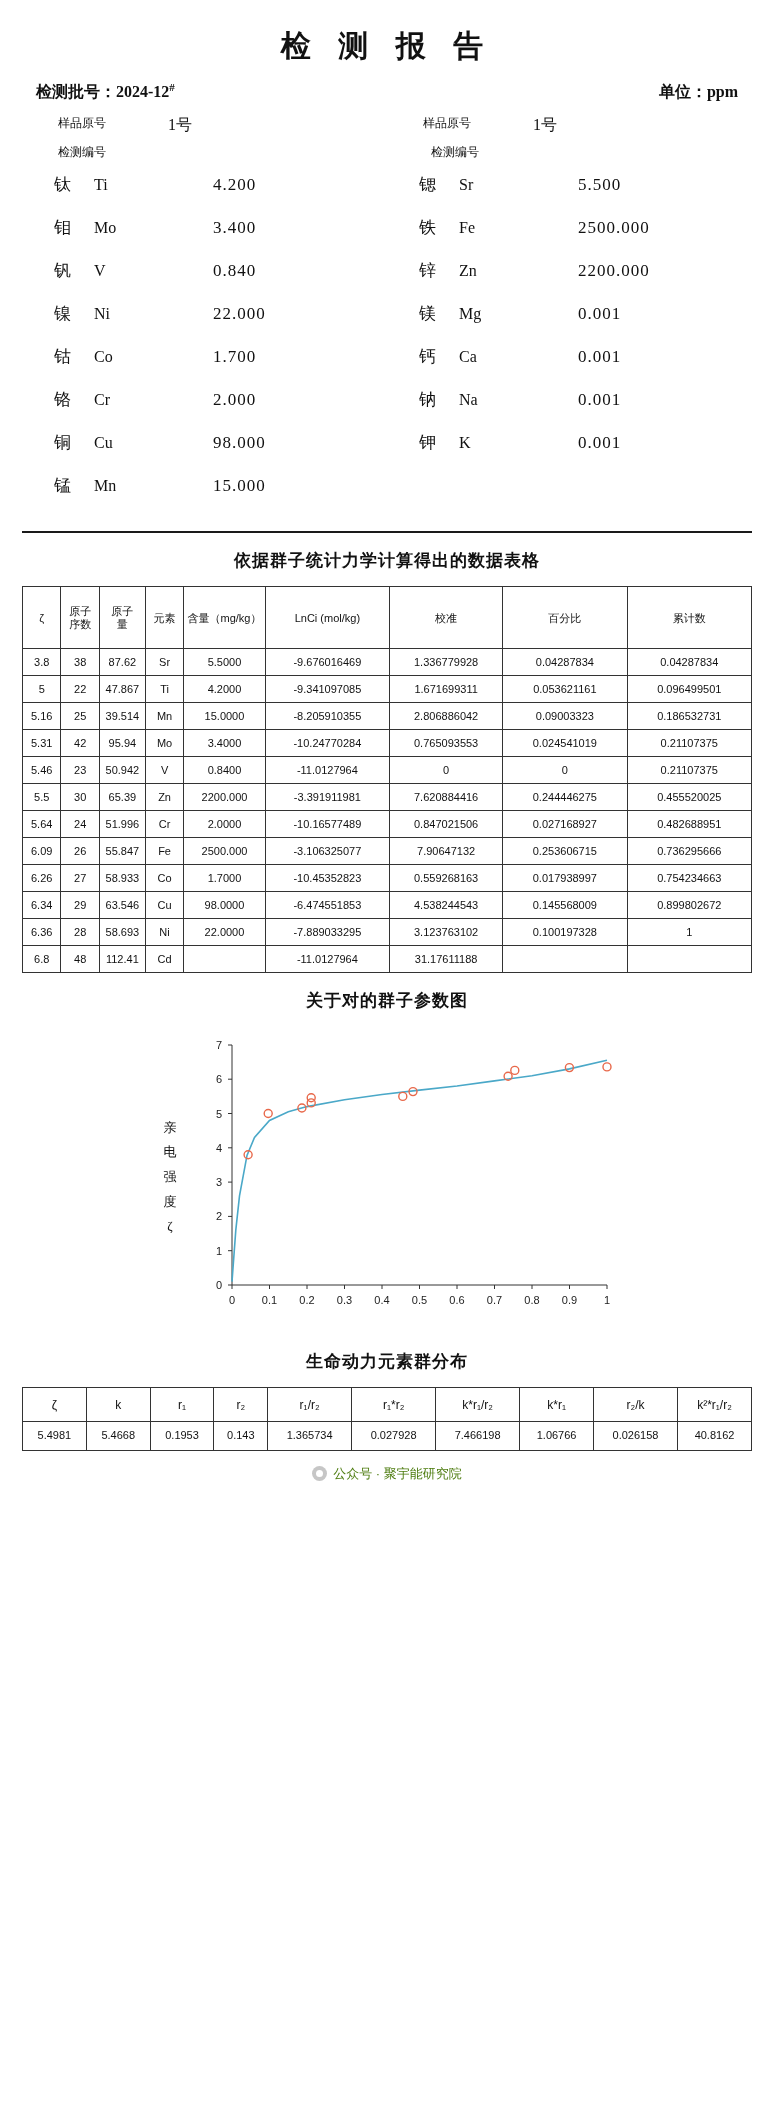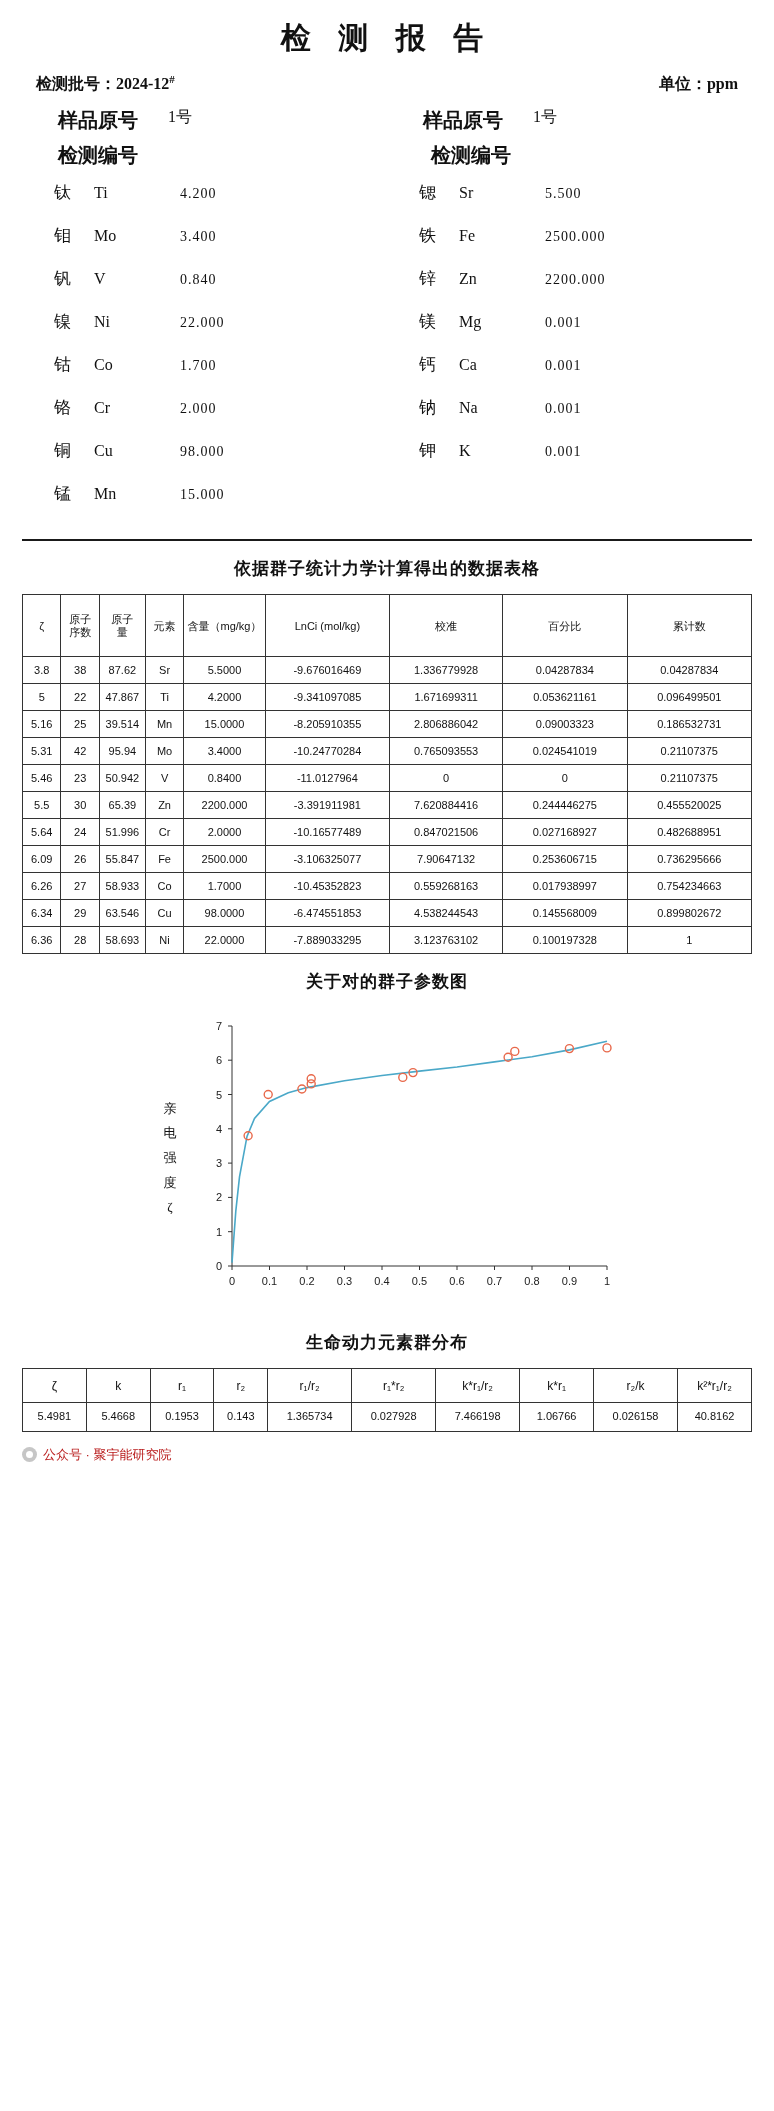--- a/index.html
+++ b/index.html
@@ -3,21 +3,21 @@
 <meta charset="utf-8">
 <style>
   * { box-sizing: border-box; }
   html, body { margin: 0; padding: 0; }
   body {
     width: 774px;
     background: #ffffff;
     font-family: "Liberation Serif", "DejaVu Serif", serif;
     color: #111;
   }
-  .page { width: 774px; padding: 4px 22px 10px 22px; }
+  .page { width: 774px; padding: 12px 22px 10px 22px; }
 
   
   .doc-title {
     text-align: center;
     font-size: 30px;
     font-weight: bold;
     letter-spacing: 10px;
     padding: 14px 0 10px 0;
     font-family: "Liberation Serif", "DejaVu Serif", serif;
   }
@@ -37,39 +37,39 @@
   
   .sample-head {
     display: flex;
     padding: 2px 0 0 0;
   }
   .sample-col {
     width: 50%;
     display: flex;
     padding-left: 36px;
   }
-  .sample-col .lbl { width: 110px; font-size: 20px; font-weight: bold; }
+  .sample-col .lbl { width: 110px; font-size: 12px; }
   .sample-col .val { font-size: 16px; font-family: Liberation Serif, serif; }
   .sample-row2 { margin-top: 6px; gap: 16px; }
 
   
   .elements {
     display: flex;
     margin-top: 12px;
     padding-bottom: 8px;
   }
   .el-col { width: 50%; }
   .el-row {
     display: flex;
     align-items: baseline;
     height: 43px;
   }
   .el-cn  { width: 72px; padding-left: 32px; font-size: 17px; }
   .el-sym { width: 86px; font-size: 16px; font-family: "Liberation Serif", serif; }
-  .el-val { font-size: 14px; letter-spacing: 1px; }
+  .el-val { font-size: 17px; letter-spacing: 1px; margin-left: 33px; }
 
   .rule {
     border: none;
     border-top: 2px solid #1a1a1a;
     margin: 6px 0 0 0;
   }
 
   
   .section-title {
     text-align: center;
@@ -138,23 +138,24 @@
     padding: 7px 2px;
     font-weight: normal;
     line-height: 1.2;
   }
   table.bottom th { height: 34px; font-size: 12px; }
 
   
   .watermark {
     display: flex;
     align-items: center;
+    justify-content: center;
     gap: 6px;
     padding: 14px 0 6px 0;
-    color: #b91c1c;
+    color: #4d7c0f;
     font-size: 13px;
     font-family: "Liberation Sans", sans-serif;
   }
   .wm-badge {
     width: 15px; height: 15px;
     border-radius: 50%;
     background: #c6c6c6;
     display: inline-block;
     position: relative;
   }
@@ -431,20 +432,31 @@
       <tr>
         <td>6.36</td>
         <td>28</td>
         <td>58.693</td>
         <td>Ni</td>
         <td>22.0000</td>
         <td>-7.889033295</td>
         <td>3.123763102</td>
         <td>0.100197328</td>
         <td>1</td>
+      </tr>
+      <tr>
+        <td>6.8</td>
+        <td>48</td>
+        <td>112.41</td>
+        <td>Cd</td>
+        <td></td>
+        <td>-11.0127964</td>
+        <td>31.17611188</td>
+        <td></td>
+        <td></td>
       </tr>
     </tbody>
   </table>
 
   <div class="section-title">关于对的群子参数图</div>
 
   <div class="chart-wrap">
     <div class="chart-ylabel">
       <div>亲</div>
         <div>电</div>

